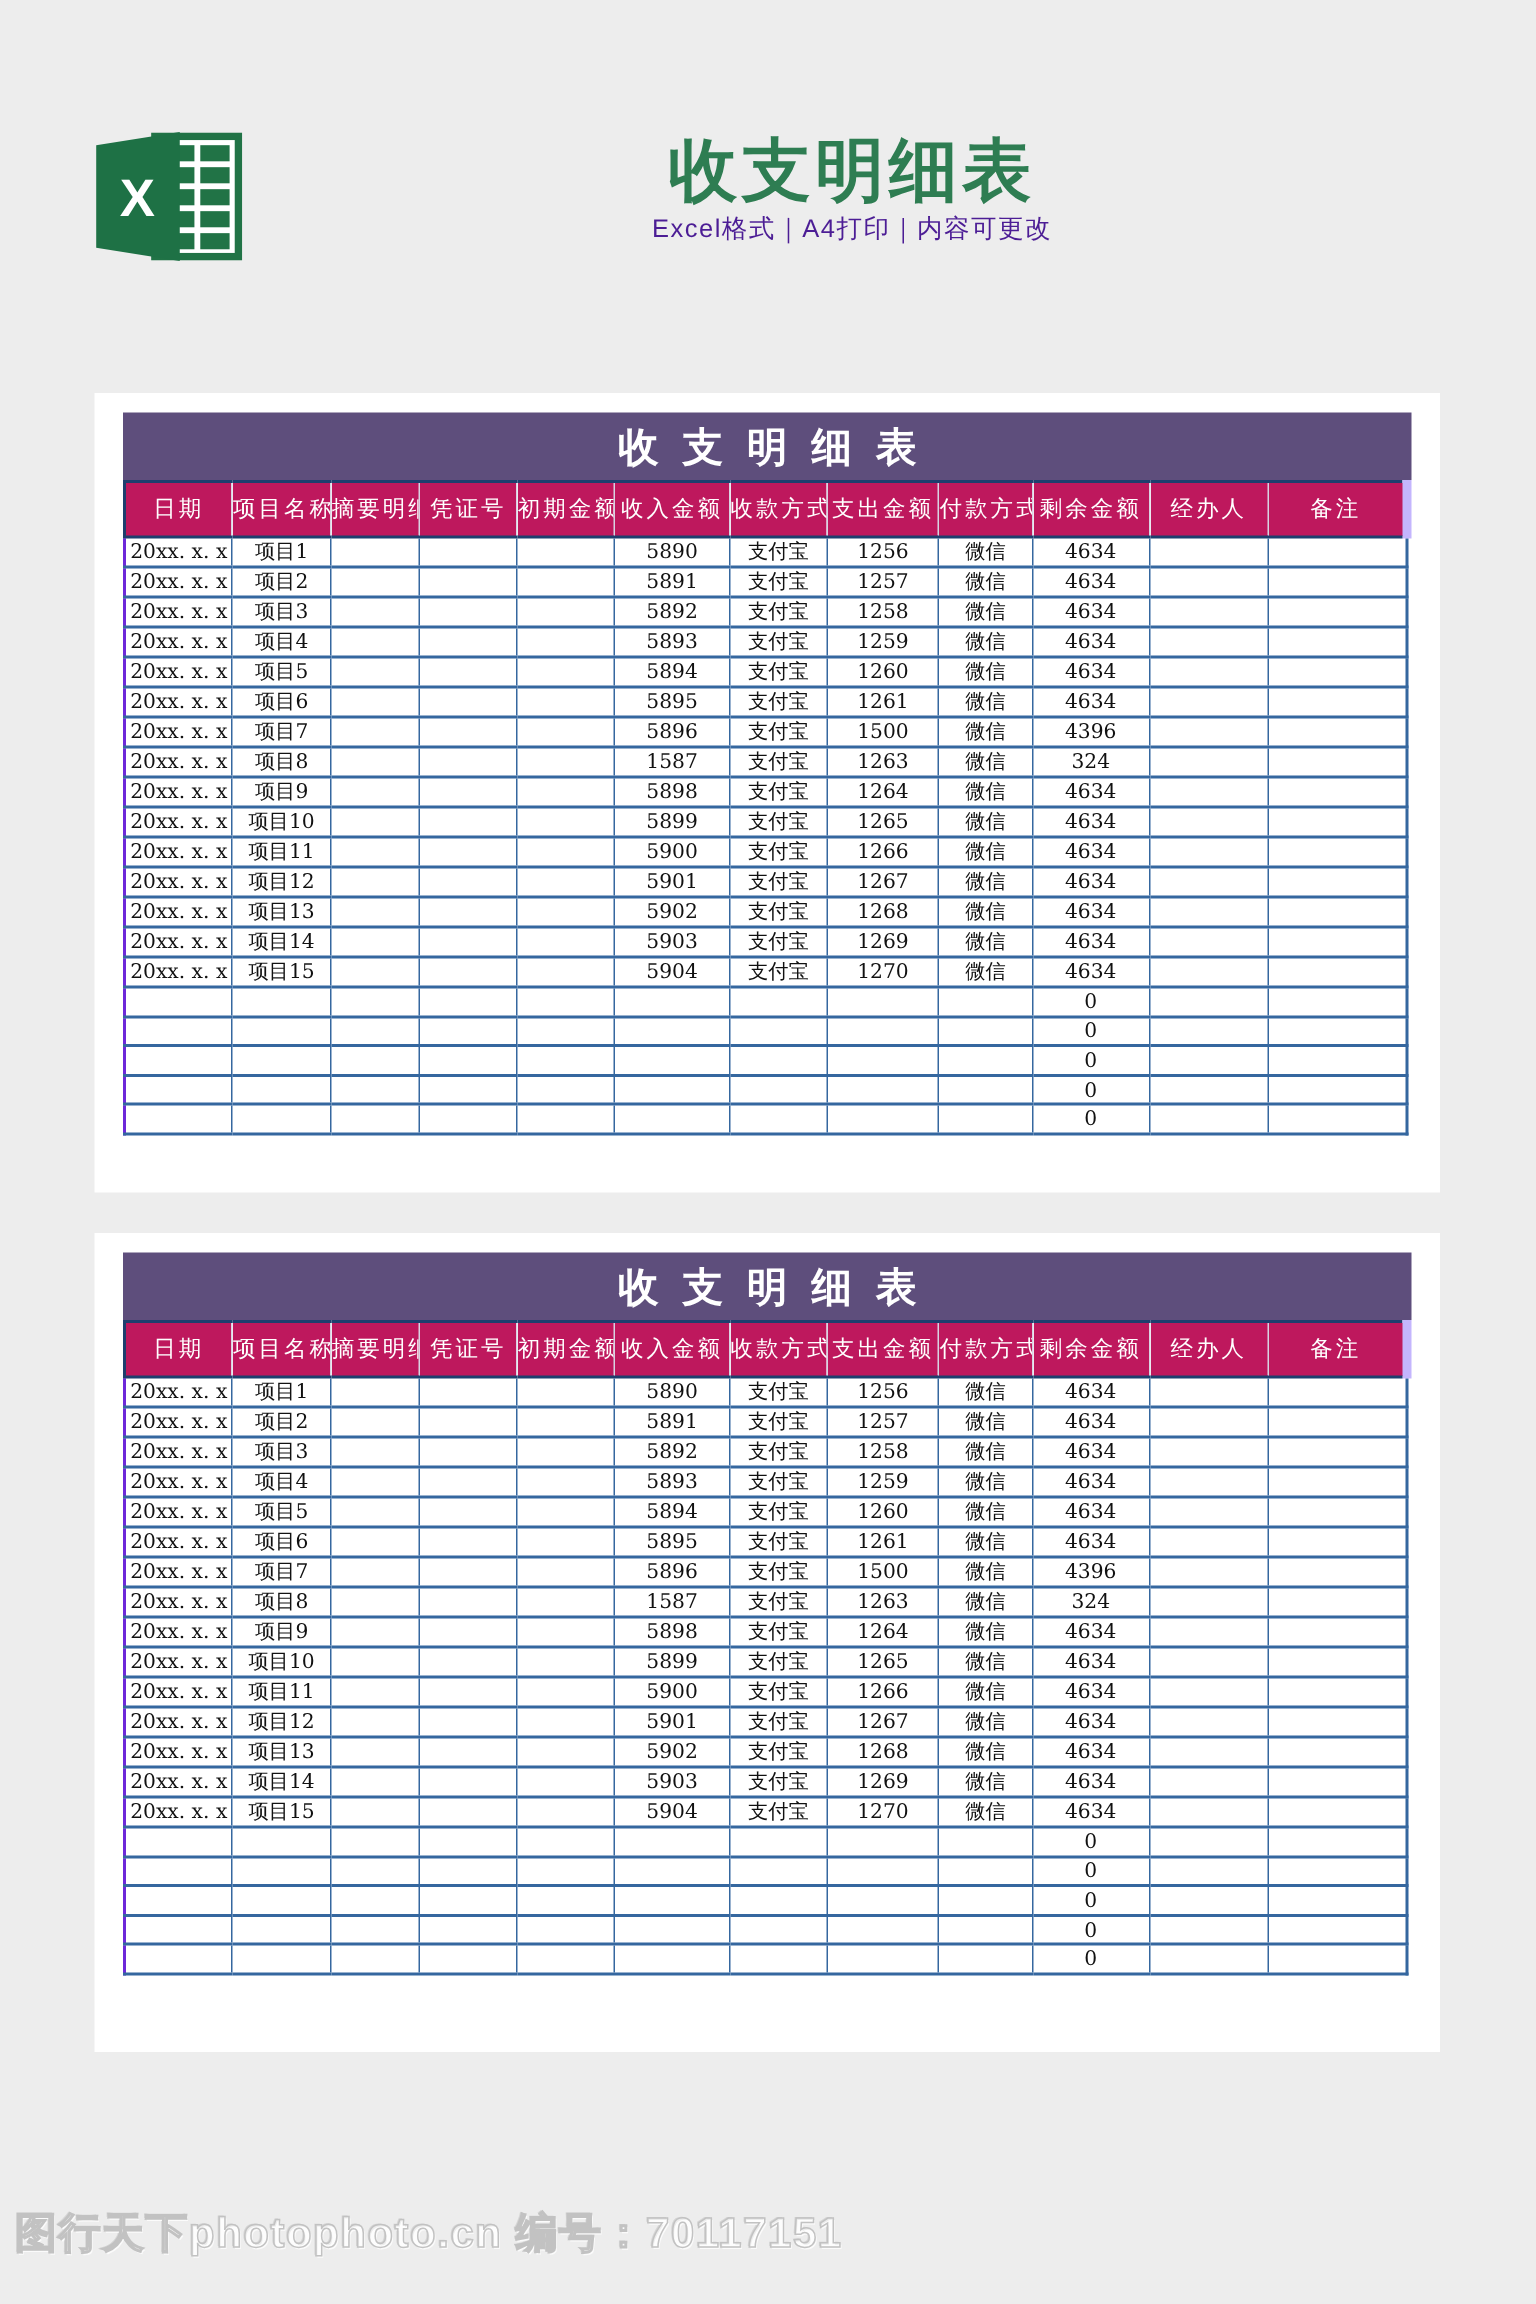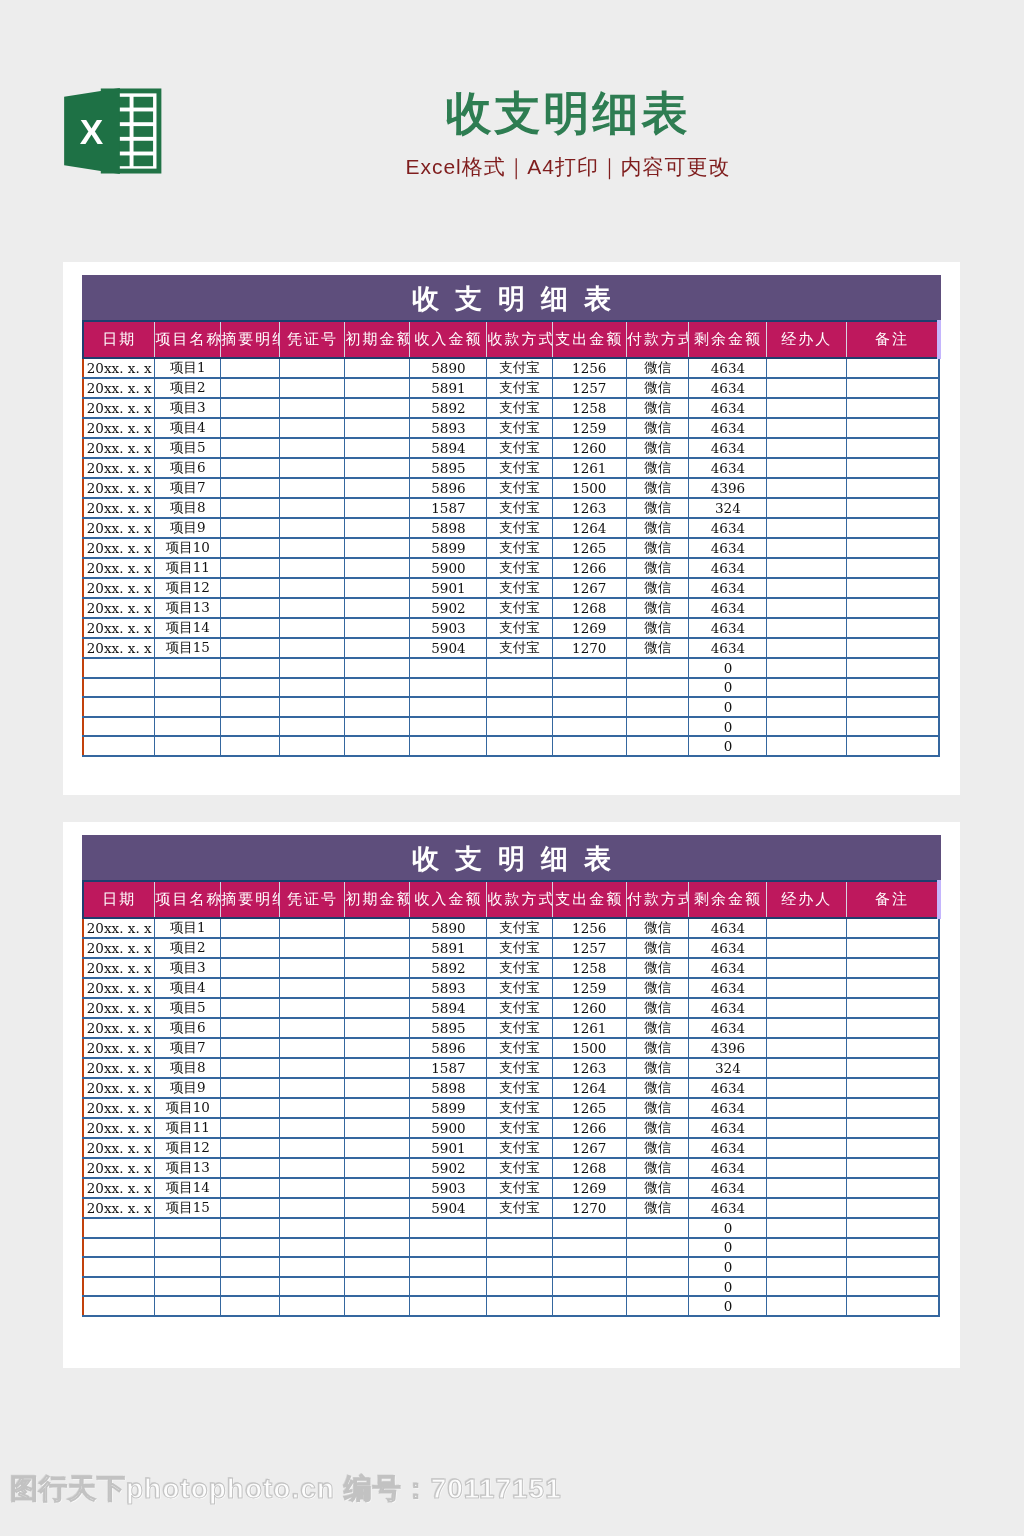--- a/index.html
+++ b/index.html
@@ -16,21 +16,21 @@
   .excel-logo { position:absolute; left:64px; top:88px; width:98px; height:86px; }
   .title-block {
     position:absolute; top:86px; left:0; width:1024px;
     text-align:center; padding-left:112px;
   }
   .page-title {
     font-size:46px; font-weight:bold; color:#2e7d52;
     letter-spacing:3px; line-height:1.2;
   }
   .page-subtitle {
-    margin-top:12px; font-size:21px; color:#7f1d1d; letter-spacing:1px;
+    margin-top:0; font-size:17px; color:#4c1d95; letter-spacing:1px;
   }
 
   
   .card {
     position:absolute; left:63px; width:897px; background:#ffffff;
     padding:13px 19px 8px 19px; overflow:hidden;
   }
   .card-1 { top:262px; height:533px; }
   .card-2 { top:822px; height:546px; }
 
@@ -44,30 +44,30 @@
   table.sheet { width:100%; border-collapse:collapse; table-layout:fixed; }
   table.sheet thead th {
     background:#be185d; color:#ffffff; font-weight:500; font-size:15px;
     height:37px; letter-spacing:2px;
     font-family:Liberation Serif, serif;
     border-top:2px solid #1e3e6e; border-bottom:2px solid #1e3e6e;
     border-left:1px solid #d8d2e2; border-right:1px solid #d8d2e2;
     overflow:hidden; white-space:nowrap;
   }
   table.sheet thead th:first-child { border-left:2px solid #1e3e6e; }
-  table.sheet thead th:last-child  { border-right:4px solid #c4b5fd; }
+  table.sheet thead th:last-child  { border-right:6px solid #c4b5fd; }
   table.sheet tbody td {
     height:19.6px; padding:0 2px; font-size:13.5px; color:#111111;
     text-align:center; vertical-align:middle;
     border-left:1px solid #35679f; border-right:1px solid #35679f;
     border-top:2px solid #35679f; border-bottom:2px solid #35679f;
     overflow:hidden; white-space:nowrap;
     font-family:"DejaVu Serif", serif;
   }
-  table.sheet tbody td:first-child { border-left:2px solid #c2410c; }
+  table.sheet tbody td:first-child { border-left:2px solid #6d28d9; }
   table.sheet tbody td:last-child  { border-right:2px solid #35679f; }
 
   
   .watermark {
     position:absolute; left:10px; bottom:28px;
     font-size:28px; font-weight:bold; letter-spacing:1px;
     color:rgba(255,255,255,0.55);
     -webkit-text-stroke:1px #c2c2c2;
     text-shadow:1px 1px 0 #fbfbfb, -1px -1px 0 #d6d6d6;
   }

